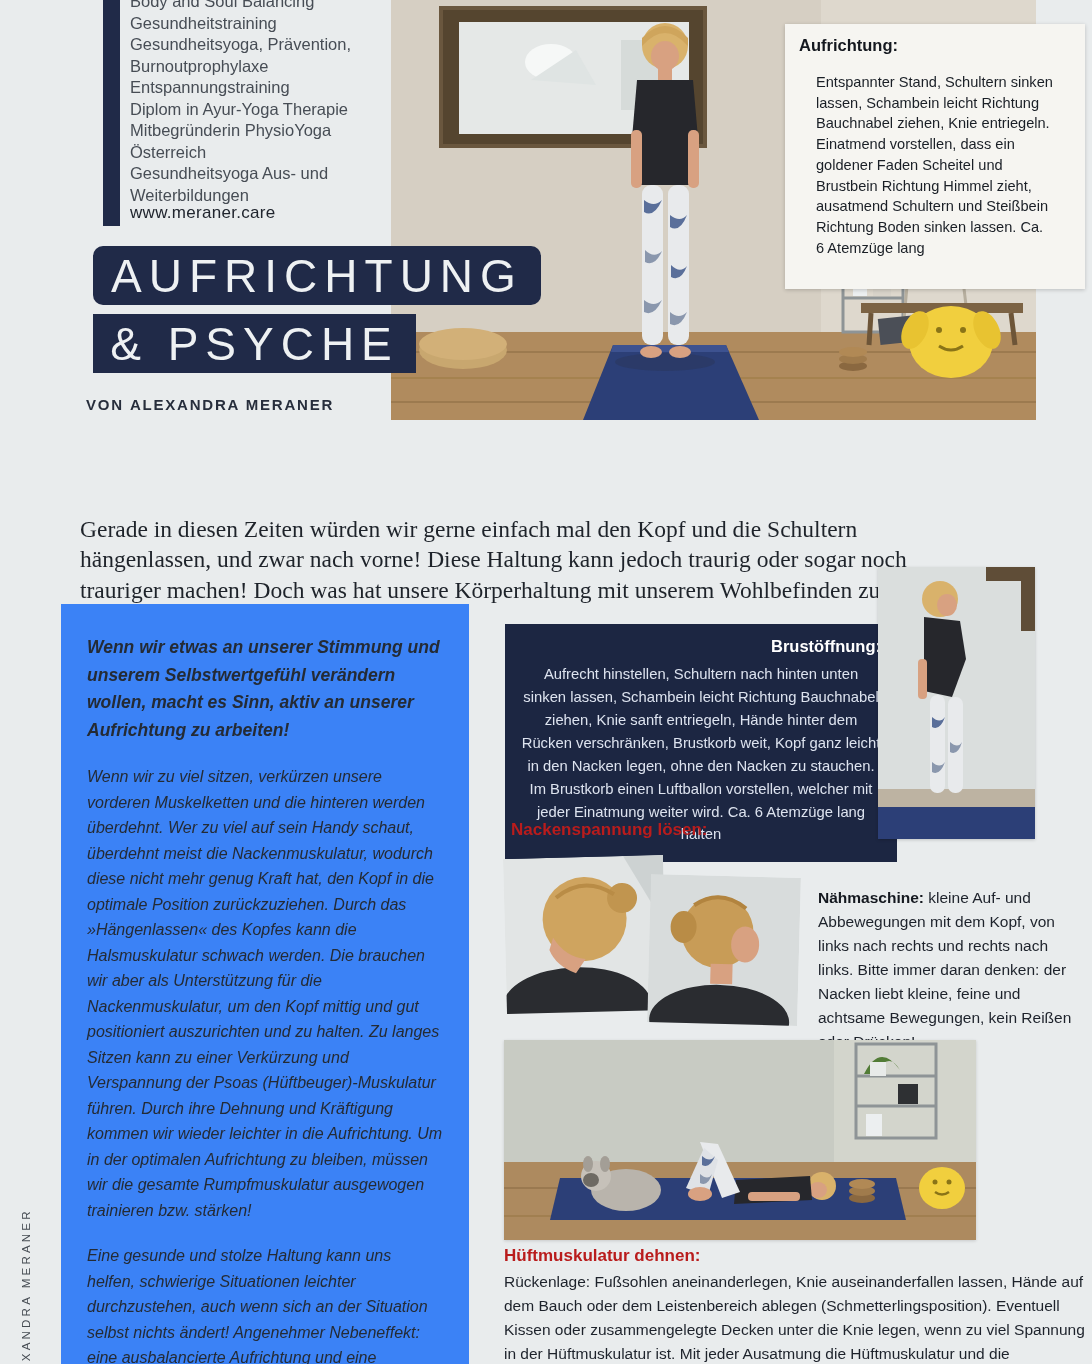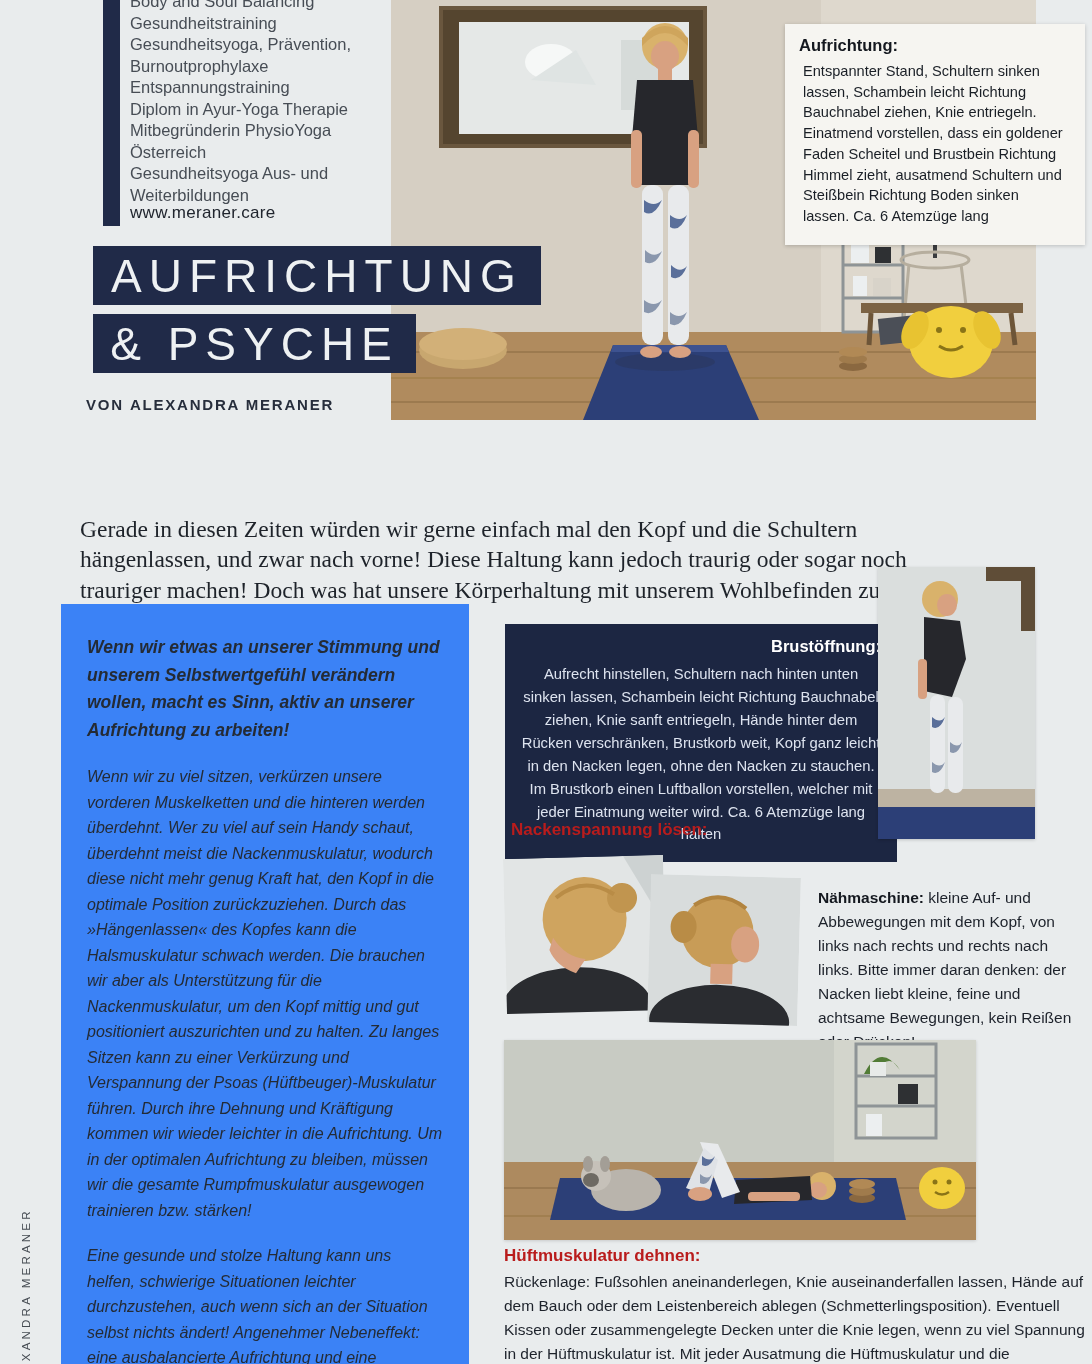--- a/index.html
+++ b/index.html
@@ -13,21 +13,21 @@
 
   
   .side-bar{left:103px;top:0;width:17px;height:226px;background:#202a48;}
   .profile-list{left:130px;top:-9px;width:270px;font-size:16.5px;line-height:21.5px;color:#474d55;}
   .profile-list div{white-space:nowrap;}
   .website{left:130px;top:203px;font-size:17px;font-weight:normal;color:#20252e;letter-spacing:.3px;}
 
   
   .title-bar{background:#202a48;color:#eef1f3;display:flex;align-items:center;justify-content:center;
     font-weight:300;font-size:46px;letter-spacing:7px;}
-  .title-bar-1{left:93px;top:246px;width:448px;height:59px;}
+  .title-bar-1{left:93px;top:246px;width:448px;height:59px;border-radius:10px;}
   .title-bar-2{left:93px;top:314px;width:323px;height:59px;}
   .byline{left:86px;top:396px;font-size:15px;letter-spacing:1.8px;color:#272e3c;}
   .byline .pre{font-weight:600;}
   .byline .name{font-weight:800;}
 
   
   .intro{left:80px;top:490px;width:845px;font-family:"Liberation Serif",serif;
     font-size:23.5px;line-height:30.5px;color:#1e232a;}
 
   
@@ -36,21 +36,21 @@
   .photo-main{left:391px;top:0;width:645px;height:420px;}
   .photo-side{left:878px;top:567px;width:157px;height:272px;box-shadow:0 1px 3px rgba(0,0,0,.18);}
   .photo-neck-a{left:505px;top:857px;width:160px;height:155px;transform:rotate(-1.5deg);}
   .photo-neck-b{left:649px;top:876px;width:150px;height:148px;transform:rotate(1.5deg);}
   .photo-floor{left:504px;top:1040px;width:472px;height:200px;box-shadow:0 1px 3px rgba(0,0,0,.15);}
 
   
   .info-card{left:785px;top:24px;width:300px;min-height:168px;background:#f6f5f1;
     padding:12px 14px 14px;box-sizing:border-box;box-shadow:0 1px 4px rgba(0,0,0,.2);}
   .info-card h3{margin:0 0 6px;font-size:16.5px;color:#14181f;}
-  .info-card p{margin:4px;font-size:14.6px;line-height:1.42;color:#1a1f26;}
+  .info-card p{margin:17px;font-size:14.6px;line-height:1.42;color:#1a1f26;}
 
   
   .gray-box{left:61px;top:604px;width:408px;height:760px;background:#3b82f6;
     padding:30px 26px 0;box-sizing:border-box;overflow:hidden;color:#242b35;}
   .gray-box .lead{font-style:italic;font-weight:bold;font-size:17.5px;line-height:27.5px;margin:0;}
   .gray-box p.body{font-style:italic;font-size:16px;line-height:25.5px;margin:20px 0 0;}
 
   
   .navy-box{left:505px;top:624px;width:392px;min-height:172px;background:#1c2642;
     padding:13px 16px 16px;box-sizing:border-box;color:#e7ebf3;}

